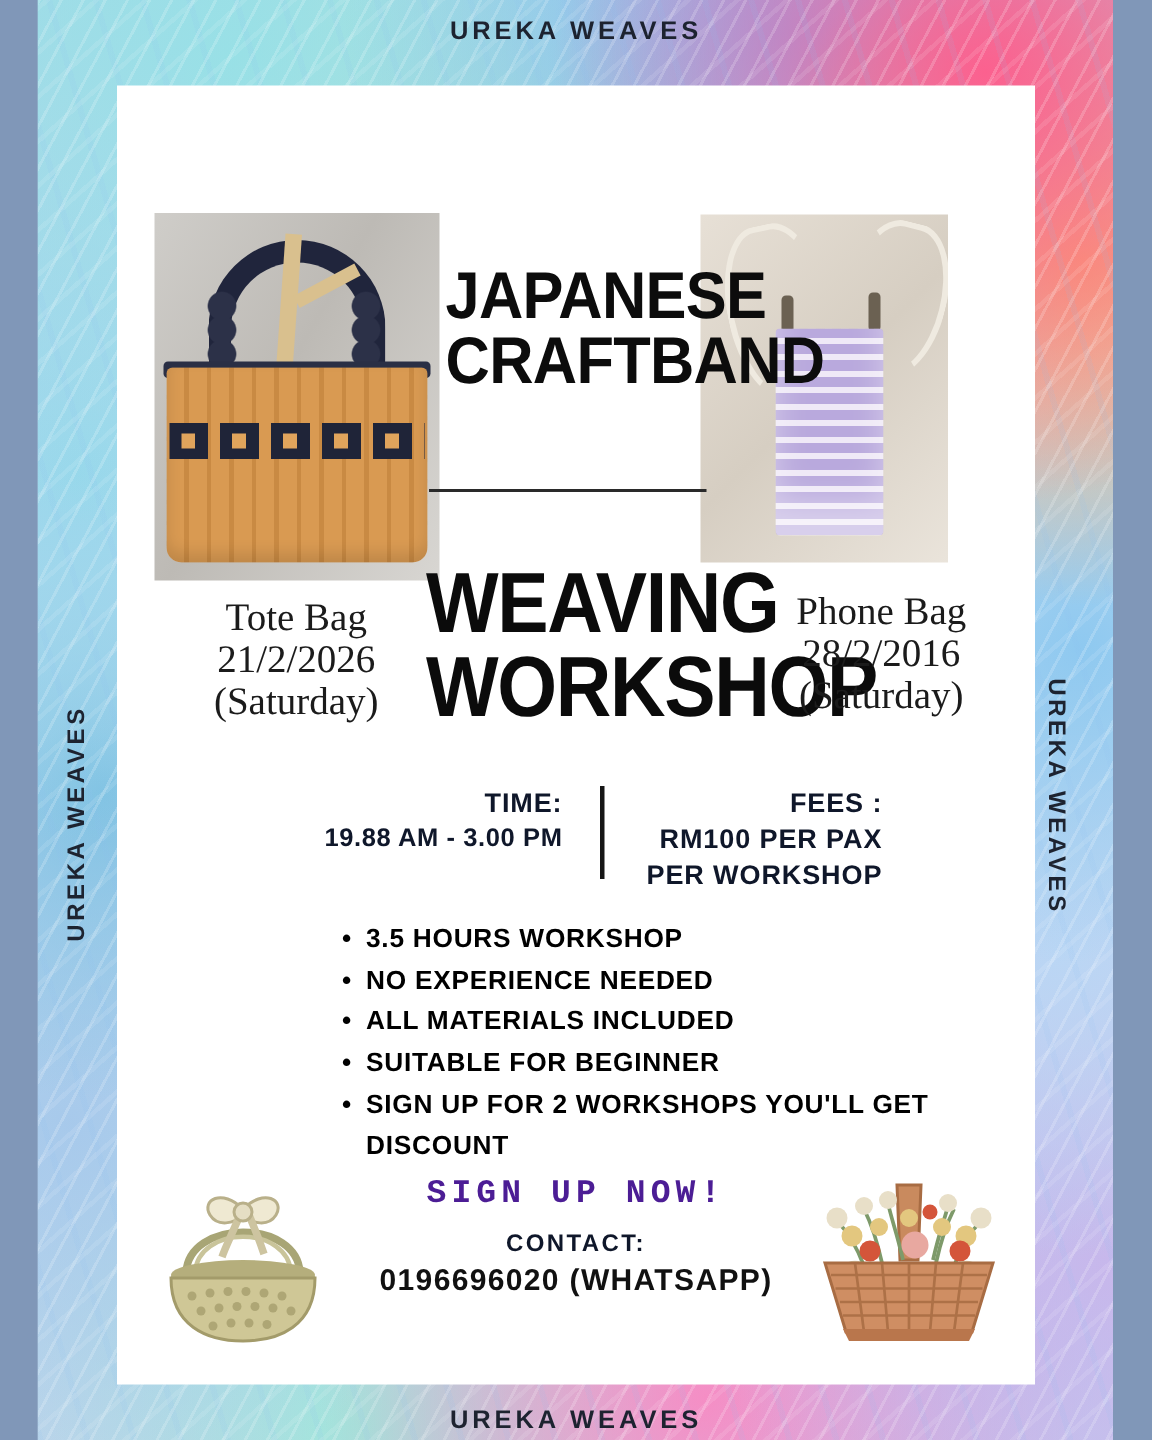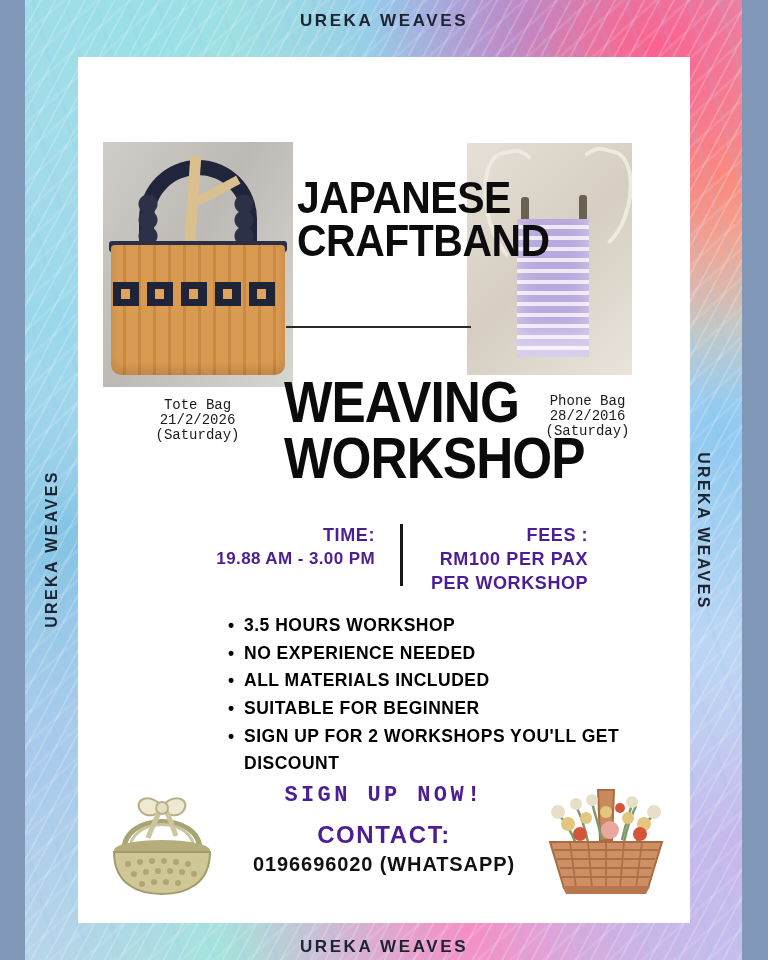--- a/index.html
+++ b/index.html
@@ -109,45 +109,45 @@
     font-stretch:condensed;transform:scaleX(.93);transform-origin:left top;
   }
   .t-rule{position:absolute;left:286px;top:326px;width:185px;height:2px;background:#2a2a2a;}
   .t-ww{
     position:absolute;left:284px;top:374px;width:300px;
     font-weight:900;font-size:57px;line-height:.99;letter-spacing:-1px;color:#0b0b0b;
     transform:scaleX(.9);transform-origin:left top;
   }
 
   
-  .cap{position:absolute;font-family:Liberation Mono, monospace;font-size:14px;line-height:1.08;color:#1b1b1b;text-align:center;}
+  .cap{position:absolute;font-family:Liberation Serif, serif;font-size:26px;line-height:1.08;color:#1b1b1b;text-align:center;}
   .cap-left{left:100px;top:398px;width:195px;}
   .cap-right{left:505px;top:394px;width:165px;}
 
   
   .tf{position:absolute;left:120px;top:524px;width:520px;display:flex;align-items:flex-start;}
   .tf-time{width:255px;text-align:right;padding-right:25px;}
   .tf-div{width:3px;height:62px;background:#161616;}
   .tf-fees{padding-left:28px;text-align:right;}
-  .tf b{display:block;font-weight:800;font-size:18px;letter-spacing:.6px;color:#4c1d95;line-height:1.33;}
+  .tf b{display:block;font-weight:800;font-size:18px;letter-spacing:.6px;color:#0f172a;line-height:1.33;}
   .tf .small{font-weight:800;font-size:17px;letter-spacing:.4px;}
 
   
   .bullets{position:absolute;left:228px;top:612px;width:470px;}
   .bullets li{
     list-style:none;position:relative;padding-left:16px;
     font-weight:800;font-size:17.5px;letter-spacing:.5px;color:#000000;line-height:1.58;
   }
   .bullets li:before{content:"•";position:absolute;left:0;top:0;}
   .bullets ul{margin:0;padding:0;}
 
   
   .cta{position:absolute;left:78px;top:783px;width:612px;text-align:center;}
   .cta .signup{font-weight:800;font-size:22px;letter-spacing:3.4px;color:#4c1d95;font-family:Liberation Mono, monospace;}
-  .cta .contact{font-weight:800;font-size:24px;letter-spacing:1.6px;color:#4c1d95;margin-top:13px;}
+  .cta .contact{font-weight:800;font-size:16px;letter-spacing:1.6px;color:#0f172a;margin-top:13px;}
   .cta .phone{font-weight:800;font-size:20px;letter-spacing:.9px;color:#111;margin-top:4px;}
 
   
   .deco{position:absolute;}
   .deco-left{left:100px;top:776px;width:124px;height:124px;}
   .deco-right{left:536px;top:778px;width:140px;height:122px;}
 </style>
 </head>
 <body>
 

